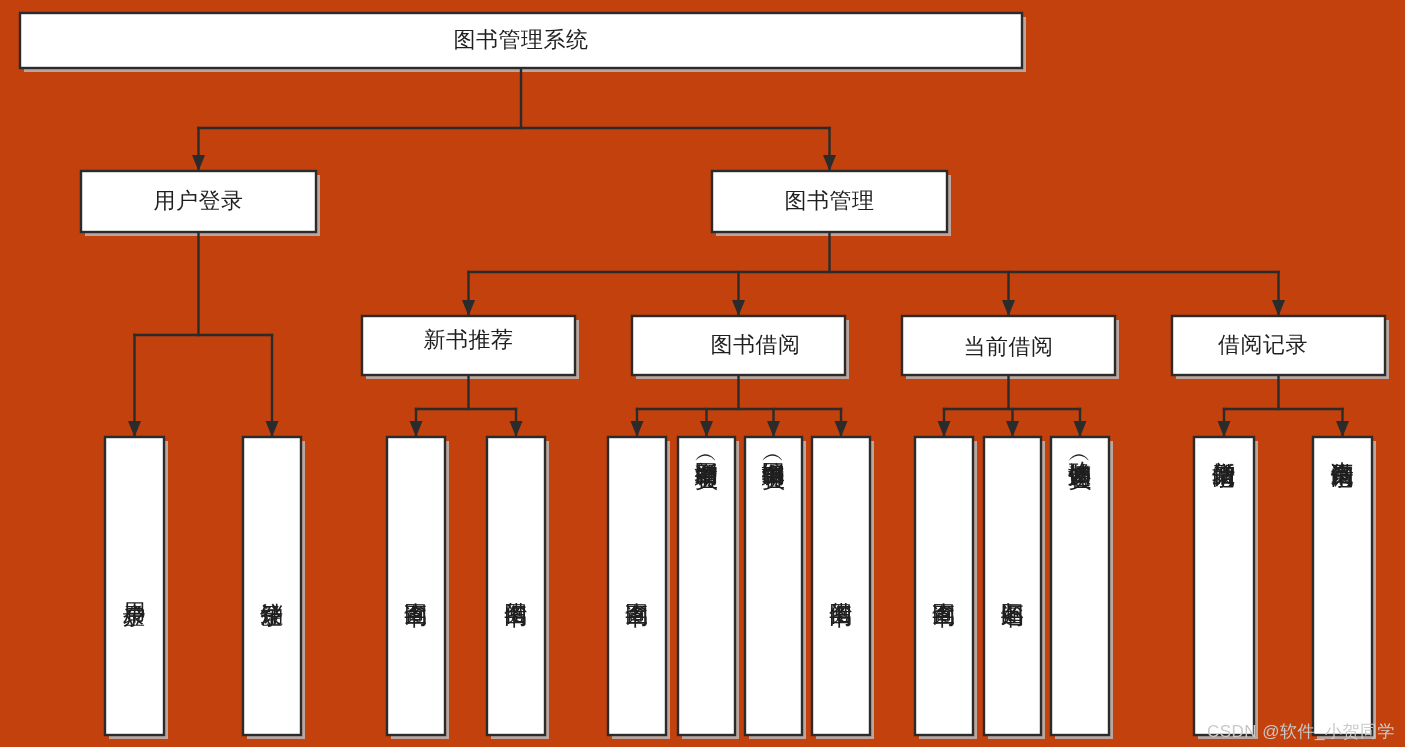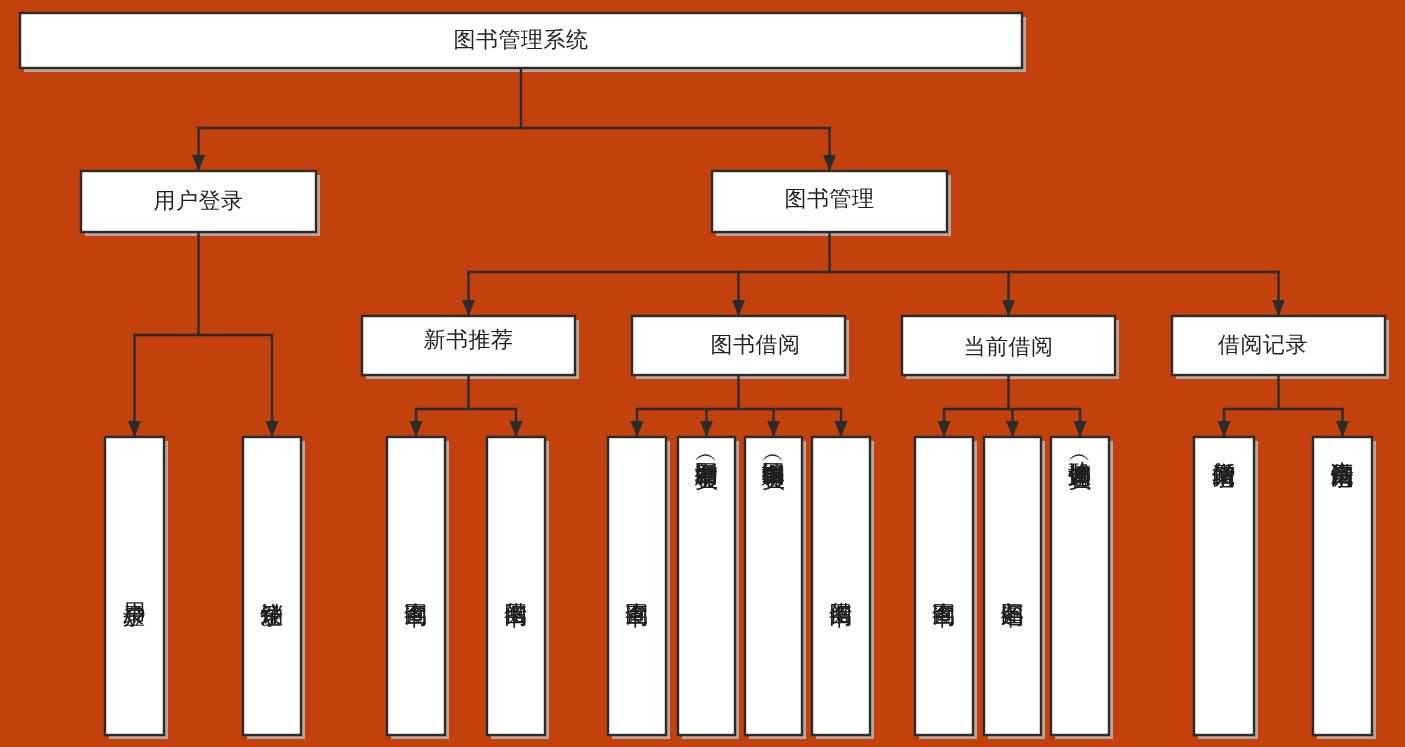--- a/index.html
+++ b/index.html
@@ -194,40 +194,41 @@
         <rect x="984" y="437" width="57" height="298" class="node-rect"></rect>
         <rect x="1051" y="437" width="58" height="298" class="node-rect"></rect>
         <rect x="1194" y="437" width="60" height="298" class="node-rect"></rect>
         <rect x="1313" y="437" width="59" height="298" class="node-rect"></rect>
       </g>
   </svg>
 
   <div id="label-layer">
       <div class="node-label horiz" style="left: 20px; top: 13px; width: 1002px; height: 55px;">图书管理系统</div>
       <div class="node-label horiz" style="left: 81px; top: 171px; width: 235px; height: 61px;">用户登录</div>
-      <div class="node-label horiz" style="left: 712px; top: 171px; width: 235px; height: 61px; font-family: Liberation Mono, monospace;">图书管理</div>
+      <div class="node-label horiz" style="left: 712px; top: 171px; width: 235px; height: 61px;">图书管理</div>
       <div class="node-label horiz" style="left: 362px; top: 316px; width: 213px; height: 49px;">新书推荐</div>
       <div class="node-label horiz" style="left: 649px; top: 316px; width: 213px; height: 59px;">图书借阅</div>
       <div class="node-label horiz" style="left: 902px; top: 316px; width: 213px; height: 62px;">当前借阅</div>
       <div class="node-label horiz" style="left: 1172px; top: 316px; width: 182px; height: 59px;">借阅记录</div>
       <div class="node-label vert centered" style="left: 105px; top: 437px; width: 59px; height: 298px;">用户登录</div>
       <div class="node-label vert centered" style="left: 243px; top: 437px; width: 58px; height: 298px;">注销登录</div>
       <div class="node-label vert centered" style="left: 387px; top: 437px; width: 58px; height: 298px;">查询图书</div>
       <div class="node-label vert centered" style="left: 487px; top: 437px; width: 58px; height: 298px;">借阅图书</div>
       <div class="node-label vert centered" style="left: 608px; top: 437px; width: 58px; height: 298px;">查询图书</div>
       <div class="node-label vert" style="left: 678px; top: 437px; width: 57px; height: 298px;">新增图书（管理员）</div>
       <div class="node-label vert" style="left: 745px; top: 437px; width: 57px; height: 298px;">编辑图书（管理员）</div>
       <div class="node-label vert centered" style="left: 812px; top: 437px; width: 58px; height: 298px;">借阅图书</div>
       <div class="node-label vert centered" style="left: 915px; top: 437px; width: 58px; height: 298px;">查询图书</div>
       <div class="node-label vert centered" style="left: 984px; top: 437px; width: 57px; height: 298px;">归还图书</div>
       <div class="node-label vert" style="left: 1051px; top: 437px; width: 58px; height: 298px;">确认归还（管理员）</div>
       <div class="node-label vert" style="left: 1194px; top: 437px; width: 60px; height: 298px;">新增借阅记录</div>
       <div class="node-label vert" style="left: 1313px; top: 437px; width: 59px; height: 298px;">查询借阅记录</div>
     </div>
 
+  <div id="watermark">CSDN @软件_小贺同学</div>
 
 <div class="hit" style="left: 20px; top: 13px; width: 1002px; height: 55px;"></div>
     <div class="hit" style="left: 81px; top: 171px; width: 235px; height: 61px;"></div>
     <div class="hit" style="left: 712px; top: 171px; width: 235px; height: 61px;"></div>
     <div class="hit" style="left: 362px; top: 316px; width: 213px; height: 59px;"></div>
     <div class="hit" style="left: 632px; top: 316px; width: 213px; height: 59px;"></div>
     <div class="hit" style="left: 902px; top: 316px; width: 213px; height: 59px;"></div>
     <div class="hit" style="left: 1172px; top: 316px; width: 213px; height: 59px;"></div>
     <div class="hit" style="left: 105px; top: 437px; width: 59px; height: 298px;"></div>
     <div class="hit" style="left: 243px; top: 437px; width: 58px; height: 298px;"></div>

